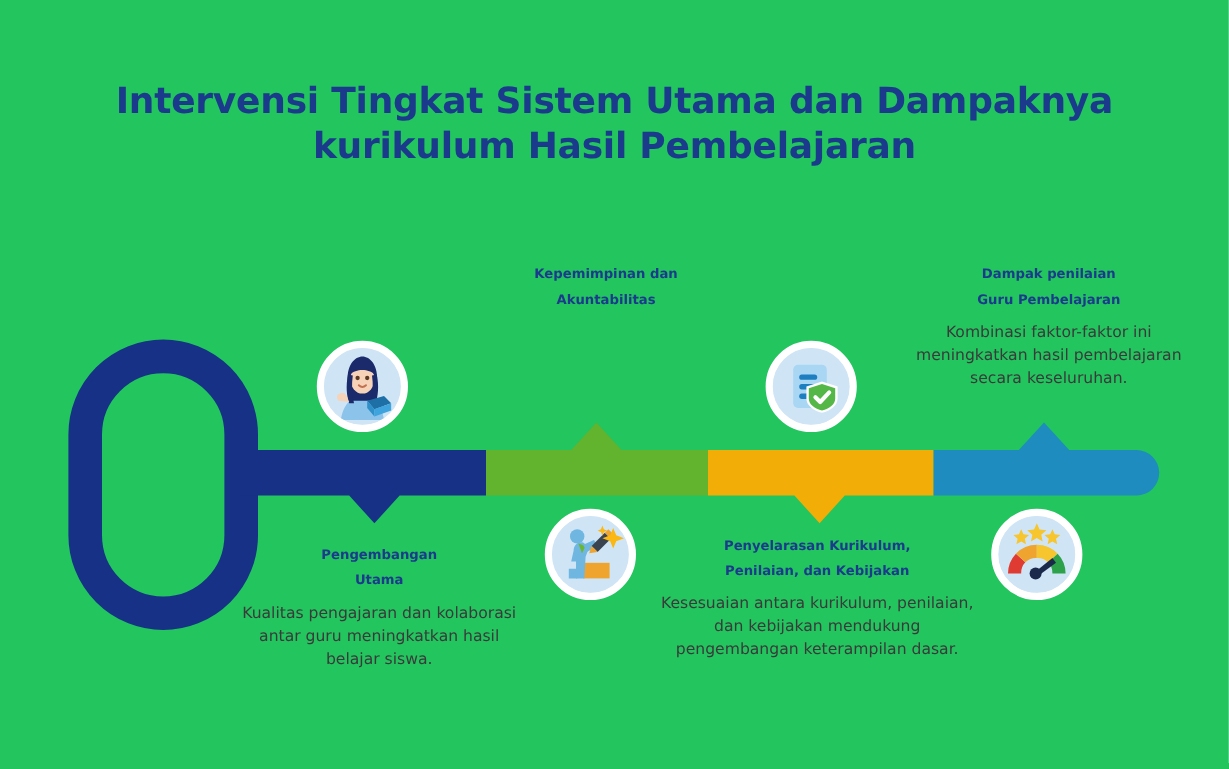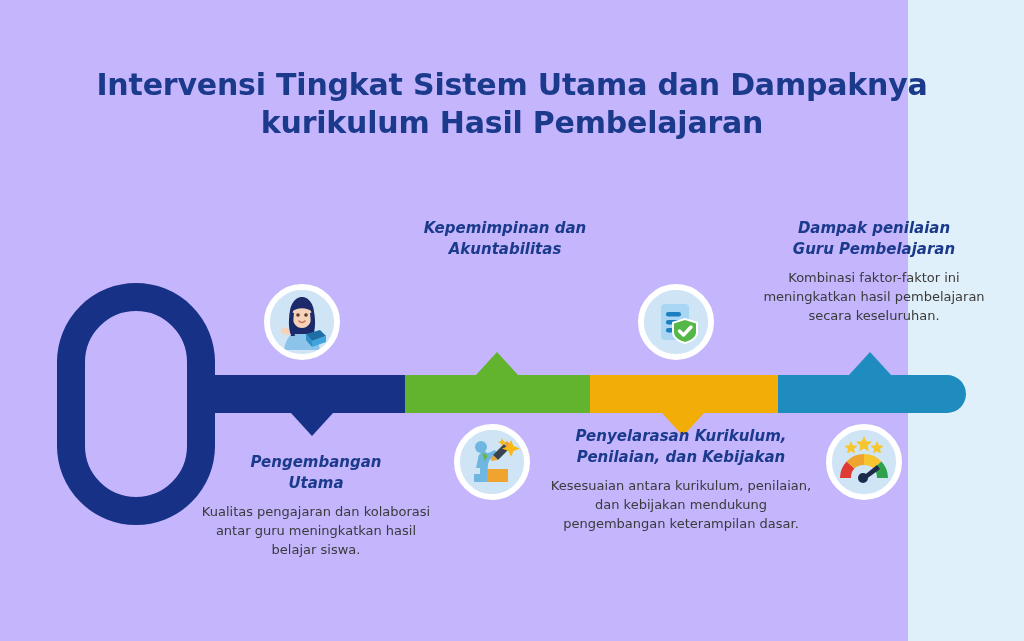--- a/index.html
+++ b/index.html
@@ -9,23 +9,23 @@
   body {
     width: 1024px;
     height: 641px;
     background: #e0f0fa;
     font-family: "DejaVu Sans", "Liberation Sans", sans-serif;
     overflow: hidden;
     position: relative;
   }
   #stage {
     position: relative;
-    width: 908px;
+    width: 1024px;
     height: 641px;
-    background: #c4b5fd;
+    background: #22c55e;
   }
 
   
   #title {
     position: absolute;
     left: 0;
     top: 66px;
     width: 1024px;
     text-align: center;
     color: #1b3a8c;
@@ -58,38 +58,37 @@
   }
   .badge svg { display: block; }
 
   
   .block {
     position: absolute;
     text-align: center;
   }
   .block .heading {
     color: #1b3a8c;
-    font-size: 15px;
+    font-size: 11px;
     font-weight: bold;
     line-height: 21px;
     margin: 0 0 8px 0;
-    font-style: italic;
   }
   .block .body {
     color: #3a3a3a;
     font-size: 13px;
     line-height: 19px;
     margin: 0;
   }
 
   
   #block-leadership { left: 385px; top: 218px; width: 240px; }
   #block-impact     { left: 762px; top: 218px; width: 224px; }
   #block-teacher    { left: 197px; top: 452px; width: 238px; }
-  #block-curriculum { left: 550px; top: 426px; width: 262px; }
+  #block-curriculum { left: 550px; top: 444px; width: 262px; }
 
   #block-teacher .body,
   #block-curriculum .body { }
 </style>
 </head>
 <body>
 
 <div id="stage">
 
   <div id="title">

